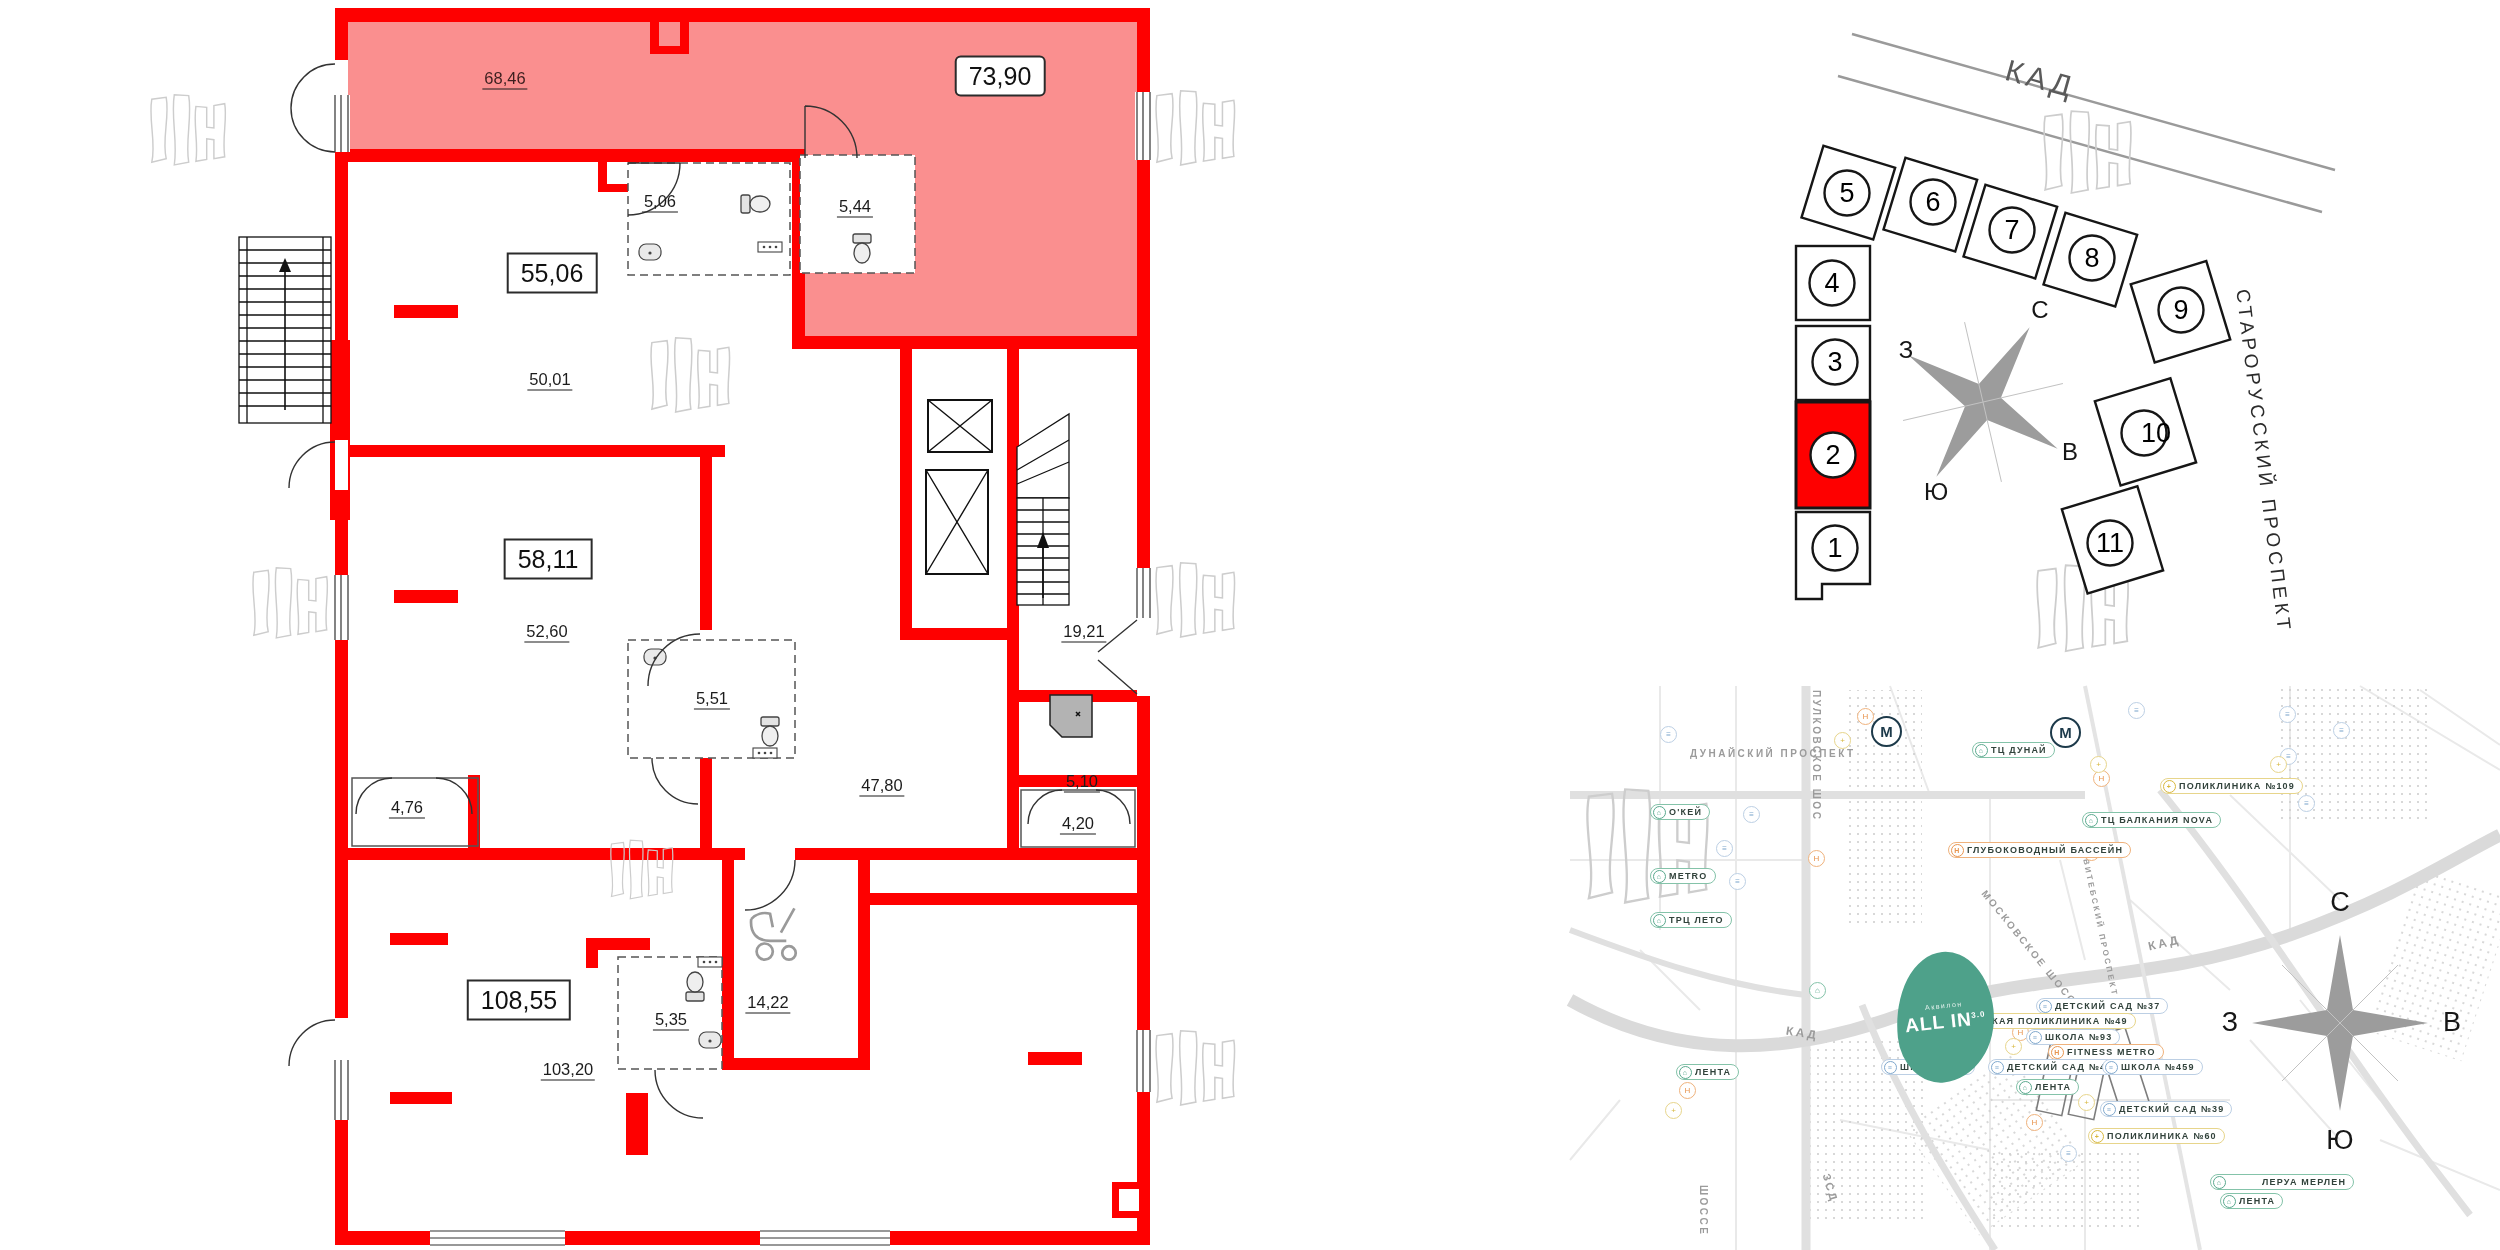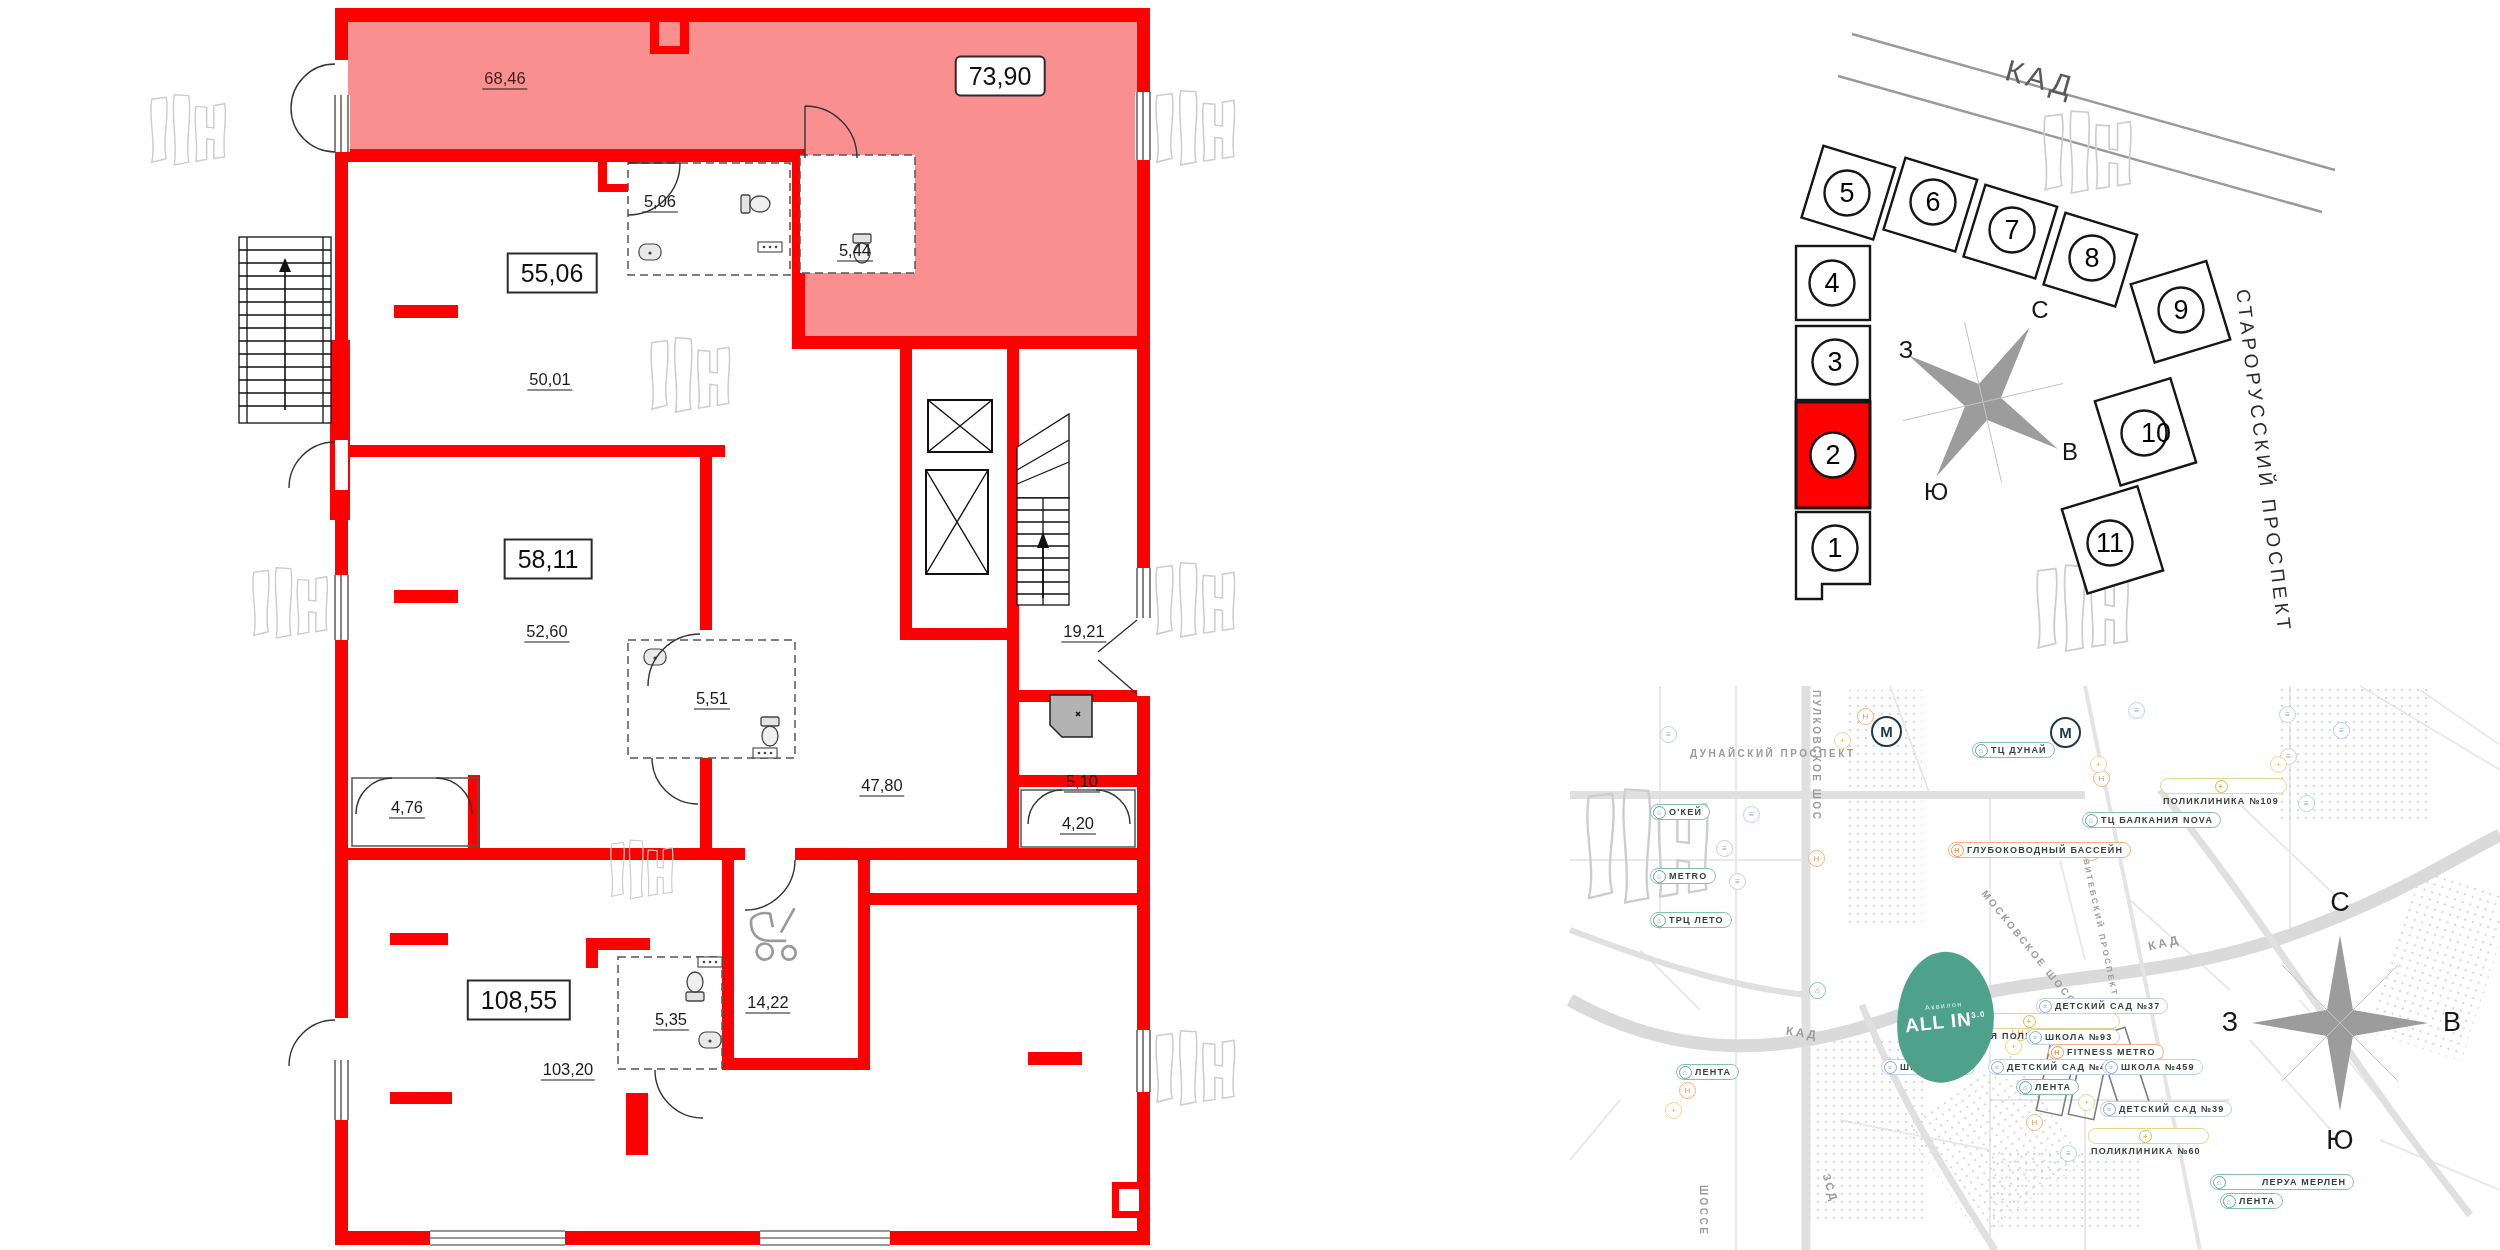--- a/index.html
+++ b/index.html
@@ -19,21 +19,21 @@
   .vlab{writing-mode:vertical-rl;}
   .street{position:absolute;color:#2b2b2b;font-size:19px;letter-spacing:4px;white-space:nowrap;
           transform-origin:0 0;transform:rotate(83deg);}
   .badge{position:absolute;display:flex;align-items:center;gap:3px;background:#fff;border:1.4px solid;
          border-radius:10px;padding:1px 7px 1px 2px;font-weight:bold;font-size:9px;letter-spacing:1.2px;
          color:#31423b;white-space:nowrap;height:16px;box-sizing:border-box;z-index:4;}
   .badge .ic{width:11px;height:11px;border-radius:50%;border:1.1px solid;display:flex;align-items:center;
              justify-content:center;font-size:7px;line-height:1;flex:0 0 auto;background:#fff;}
   .bg-g{border-color:#84c3a9;} .bg-g .ic{border-color:#5aa98e;color:#5aa98e;}
   .bg-o{border-color:#efb27c;} .bg-o .ic{border-color:#e8954f;color:#e8954f;}
-  .bg-y{border-color:#e7d58b;flex-direction:column;} .bg-y .ic{border-color:#d8b83e;color:#d8b83e;}
+  .bg-y{border-color:#e7d58b;} .bg-y .ic{border-color:#d8b83e;color:#d8b83e;}
   .bg-b{border-color:#bccfe4;} .bg-b .ic{border-color:#7fa8cd;color:#7fa8cd;}
   .mico{position:absolute;width:15px;height:15px;border-radius:50%;border:1.3px solid;background:#fff;
         display:flex;align-items:center;justify-content:center;font-size:8px;line-height:1;z-index:3;}
   .m-g{border-color:#84c3a9;color:#5aa98e;} .m-o{border-color:#efb27c;color:#e8954f;}
   .m-y{border-color:#e7d58b;color:#d8b83e;} .m-b{border-color:#bccfe4;color:#7fa8cd;}
   .metro{position:absolute;width:27px;height:27px;border-radius:50%;border:2.5px solid #1d3a4a;background:#fff;
          display:flex;align-items:center;justify-content:center;font-weight:bold;font-size:15px;color:#1d3a4a;z-index:3;}
   .allin{position:absolute;left:1896px;top:952px;width:98px;height:130px;background:#4ea18a;
          border-radius:54% 46% 58% 42% / 62% 48% 52% 38%;transform:rotate(-6deg);
          display:flex;flex-direction:column;align-items:center;justify-content:center;color:#fff;z-index:4;}
@@ -303,21 +303,21 @@
       <use href="#wm" transform="translate(1155,560) scale(0.95)"></use>
       <use href="#wm" transform="translate(1155,1028) scale(0.95)"></use>
       <use href="#wm" transform="translate(650,335) scale(0.95)"></use>
       <use href="#wm" transform="translate(610,838) scale(0.75)"></use>
     </g>
   </g>
 </svg>
 
 <span class="pl onpink" style="left:505px;top:79px;">68,46</span>
 <span class="pbox" style="left:1000px;top:76px;border-radius:6px;">73,90</span>
-<span class="pl" style="left:855px;top:207px;margin-top:44px;">5,44</span>
+<span class="pl" style="left:855px;top:207px;">5,44</span>
 <span class="pl" style="left:660px;top:202px;">5,06</span>
 <span class="pbox" style="left:552px;top:273px;">55,06</span>
 <span class="pl" style="left:550px;top:380px;">50,01</span>
 <span class="pbox" style="left:548px;top:559px;">58,11</span>
 <span class="pl" style="left:547px;top:632px;">52,60</span>
 <span class="pl" style="left:712px;top:699px;">5,51</span>
 <span class="pl" style="left:1084px;top:632px;">19,21</span>
 <span class="pl" style="left:1082px;top:748px;margin-top:34px;">5,10</span>
 <span class="pl" style="left:882px;top:786px;">47,80</span>
 <span class="pl" style="left:407px;top:808px;text-align:right;">4,76</span>

